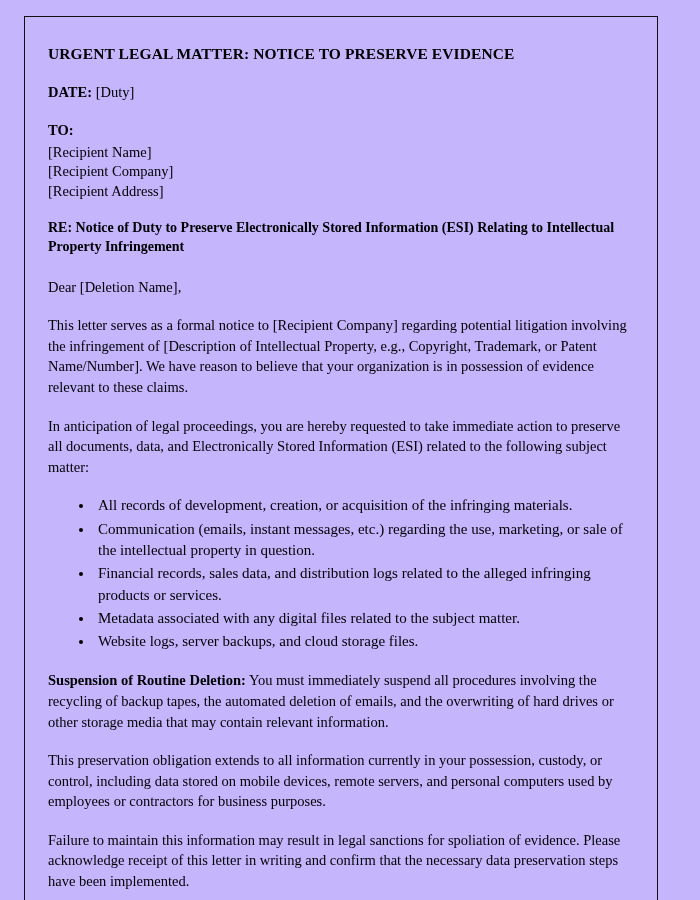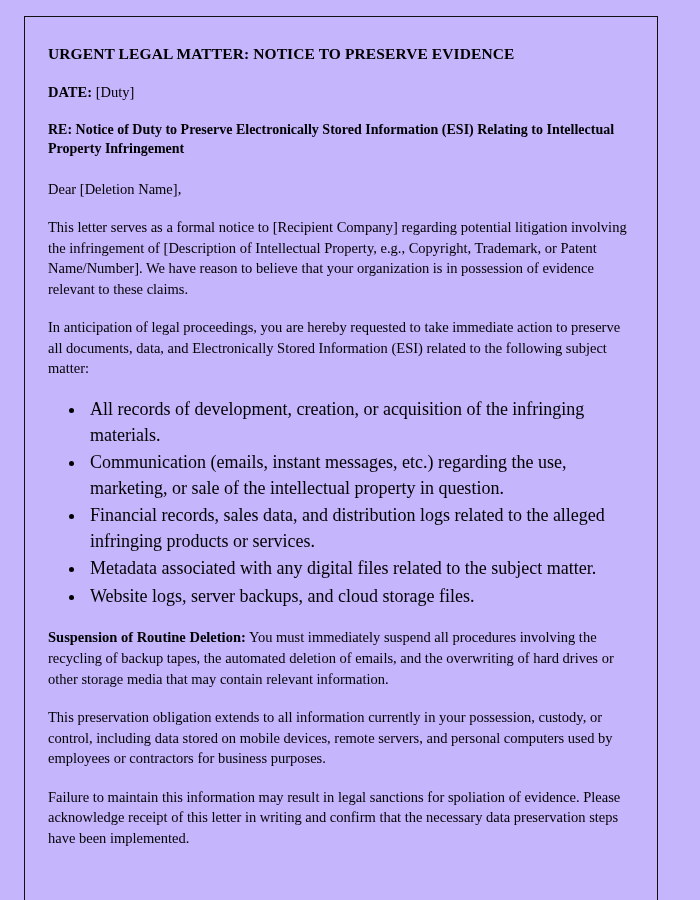--- a/index.html
+++ b/index.html
@@ -73,23 +73,23 @@
     line-height: 1.42;
     margin: 0 0 18px 0;
     text-align: left;
   }
   ul.bullets {
     margin: 0 0 18px 0;
     padding-left: 38px;
     list-style-type: disc;
   }
   ul.bullets li {
-    font-size: 18px;
+    font-size: 15px;
     line-height: 1.42;
-    margin: 0 0 2px 0;
+    margin: 0 0 2px 8px;
     padding-left: 4px;
   }
   .inline-bold {
     font-weight: bold;
   }
   .date-row {
     font-size: 14.5px;
     margin: 0 0 18px 0;
     line-height: 1.35;
   }
@@ -109,20 +109,26 @@
 
   <div class="content">
 
     <h1 class="doc-title">URGENT LEGAL MATTER: NOTICE TO PRESERVE EVIDENCE</h1>
 
     <div class="date-row">
       <span class="label-bold">DATE:</span>
       <span>[Duty]</span>
     </div>
 
+    <div class="line-block">
+      <span class="to-header">TO:</span>
+      <span class="addr-line">[Recipient Name]</span>
+      <span class="addr-line">[Recipient Company]</span>
+      <span class="addr-line">[Recipient Address]</span>
+    </div>
 
     <div class="re-block">RE: Notice of Duty to Preserve Electronically Stored Information (ESI) Relating to Intellectual Property Infringement</div>
 
     <div class="salutation">Dear [Deletion Name],</div>
 
     <p class="para">This letter serves as a formal notice to [Recipient Company] regarding potential litigation involving the infringement of [Description of Intellectual Property, e.g., Copyright, Trademark, or Patent Name/Number]. We have reason to believe that your organization is in possession of evidence relevant to these claims.</p>
 
     <p class="para">In anticipation of legal proceedings, you are hereby requested to take immediate action to preserve all documents, data, and Electronically Stored Information (ESI) related to the following subject matter:</p>
 
     <ul class="bullets">

